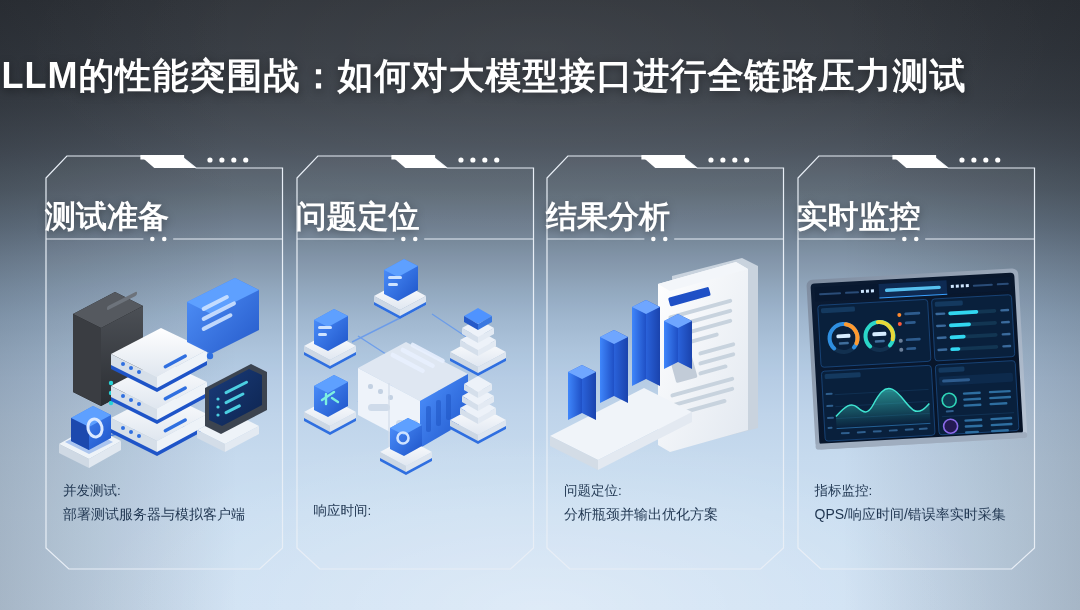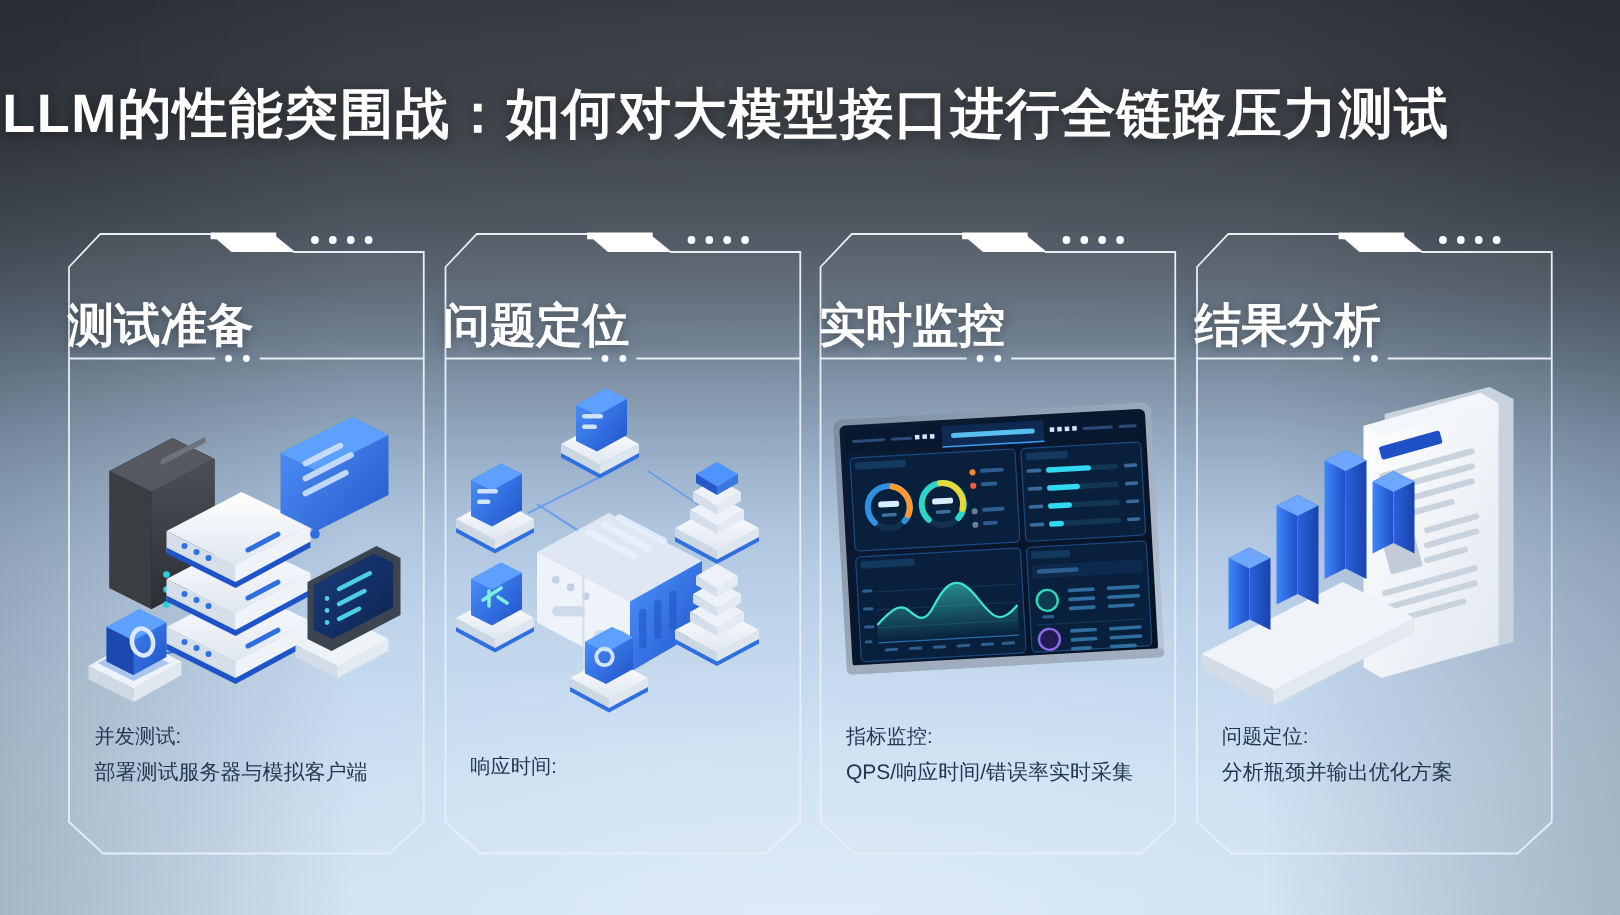--- a/index.html
+++ b/index.html
@@ -387,301 +387,301 @@
         <circle cx="166" cy="8" r="2.6" fill="#ffffff"></circle>
         <circle cx="178" cy="8" r="2.6" fill="#ffffff"></circle>
         <circle cx="190" cy="8" r="2.6" fill="#ffffff"></circle>
         <circle cx="202" cy="8" r="2.6" fill="#ffffff"></circle>
         <line x1="1" y1="87" x2="99" y2="87" stroke="#e8eef6" stroke-width="1.2"></line>
         <circle cx="108" cy="87" r="2.3" fill="#ffffff"></circle>
         <circle cx="120" cy="87" r="2.3" fill="#ffffff"></circle>
         <line x1="129" y1="87" x2="239" y2="87" stroke="#e8eef6" stroke-width="1.2"></line>
       </svg>
     </div>
-    <div class="card-title">实时监控</div>
+    <div class="card-title">结果分析</div>
 
     <div class="art">
       <svg viewBox="0 0 240 230">
         <defs>
-          <linearGradient id="c3bez" x1="0" y1="0" x2="1" y2="1">
-            <stop offset="0" stop-color="#7e8ca0"></stop>
-              <stop offset="1" stop-color="#b9c6d6"></stop>
-          </linearGradient>
-          <linearGradient id="c3scr" x1="0" y1="0" x2="1" y2="1">
-            <stop offset="0" stop-color="#0b1b33"></stop>
-              <stop offset="1" stop-color="#061225"></stop>
-          </linearGradient>
-          <linearGradient id="c3area" x1="0" y1="0" x2="0" y2="1">
-            <stop offset="0" stop-color="#3fe3d0" stop-opacity=".55"></stop>
-            <stop offset="1" stop-color="#3fe3d0" stop-opacity="0"></stop>
+          <linearGradient id="c4barF" x1="0" y1="0" x2="1" y2="0">
+            <stop offset="0" stop-color="#3f86fb"></stop>
+              <stop offset="1" stop-color="#1f50c6"></stop>
+          </linearGradient>
+          <linearGradient id="c4barS" x1="0" y1="0" x2="1" y2="0">
+            <stop offset="0" stop-color="#2a62da"></stop>
+              <stop offset="1" stop-color="#1a43ad"></stop>
+          </linearGradient>
+          <linearGradient id="c4pap" x1="0" y1="0" x2="1" y2="1">
+            <stop offset="0" stop-color="#ffffff"></stop>
+              <stop offset="1" stop-color="#e2e8f0"></stop>
           </linearGradient>
         </defs>
 
-        <g transform="rotate(-3.2 120 110)">
-          <rect x="14" y="22" width="212" height="170" rx="6" fill="url(#c3bez)"></rect>
-          <rect x="18" y="26" width="204" height="162" rx="4" fill="url(#c3scr)"></rect>
-
-          <g>
-            <rect x="22" y="30" width="196" height="14" fill="#081830"></rect>
-            <rect x="86" y="30" width="68" height="14" fill="#0e2a52"></rect>
-            <rect x="92" y="35" width="56" height="3.4" rx="1.7" fill="#5fd0ff" opacity=".9"></rect>
-            <g fill="#2a4c78">
-              <rect x="26" y="36" width="22" height="2" rx="1"></rect>
-              <rect x="52" y="36" width="14" height="2" rx="1"></rect>
-              <rect x="180" y="36" width="20" height="2" rx="1"></rect>
-              <rect x="204" y="36" width="12" height="2" rx="1"></rect>
-            </g>
-            <g fill="#cfe6ff">
-              <rect x="68" y="35" width="3" height="3"></rect>
-                <rect x="73" y="35" width="3" height="3"></rect>
-              <rect x="78" y="35" width="3" height="3"></rect>
-            </g>
-            <g fill="#cfe6ff">
-              <rect x="158" y="35" width="3" height="3"></rect>
-                <rect x="163" y="35" width="3" height="3"></rect>
-              <rect x="168" y="35" width="3" height="3"></rect>
-                <rect x="173" y="35" width="3" height="3"></rect>
-            </g>
-            <line x1="86" y1="44" x2="154" y2="44" stroke="#3aa0ff" stroke-width="1"></line>
-          </g>
-
-          <g>
-            <rect x="24" y="48" width="110" height="62" rx="3" fill="#09203c" stroke="#1b4a82" stroke-width=".8"></rect>
-            <rect x="27" y="51" width="34" height="5" rx="1.5" fill="#14395f"></rect>
-
-            <g transform="translate(48,82)">
-              <circle r="14" fill="none" stroke="#12304f" stroke-width="4"></circle>
-              <path d="M -9.9,9.9 A 14,14 0 1 1 9.9,9.9" fill="none" stroke="#2f8fe0" stroke-width="4" stroke-linecap="round"></path>
-              <path d="M 3,-13.6 A 14,14 0 0 1 12.6,6" fill="none" stroke="#ff9a2e" stroke-width="4" stroke-linecap="round"></path>
-              <rect x="-7" y="-4" width="14" height="4" rx="1.5" fill="#d6ecff"></rect>
-              <rect x="-5" y="4" width="10" height="2.4" rx="1" fill="#3f6e9c"></rect>
-            </g>
-
-            <g transform="translate(84,82)">
-              <circle r="14" fill="none" stroke="#12304f" stroke-width="4"></circle>
-              <path d="M -9.9,9.9 A 14,14 0 1 1 9.9,9.9" fill="none" stroke="#2ad6c8" stroke-width="4" stroke-linecap="round"></path>
-              <path d="M -1,-14 A 14,14 0 0 1 12.9,4" fill="none" stroke="#e8d838" stroke-width="4" stroke-linecap="round"></path>
-              <rect x="-7" y="-4" width="14" height="4" rx="1.5" fill="#d6ecff"></rect>
-              <rect x="-5" y="4" width="10" height="2.4" rx="1" fill="#3f6e9c"></rect>
-            </g>
-
-            <g>
-              <circle cx="105" cy="62" r="2" fill="#ff8a2e"></circle>
-                <rect x="110" cy="0" y="60" width="16" height="2.6" rx="1.3" fill="#2e5c8e"></rect>
-              <circle cx="105" cy="71" r="2" fill="#ff5a3c"></circle>
-                <rect x="110" y="69" width="11" height="2.6" rx="1.3" fill="#2e5c8e"></rect>
-              <circle cx="105" cy="88" r="2" fill="#6a7f9a"></circle>
-                <rect x="110" y="86" width="15" height="2.6" rx="1.3" fill="#2e5c8e"></rect>
-              <circle cx="105" cy="97" r="2" fill="#6a7f9a"></circle>
-                <rect x="110" y="95" width="10" height="2.6" rx="1.3" fill="#2e5c8e"></rect>
-            </g>
-          </g>
-
-          <g>
-            <rect x="138" y="48" width="80" height="62" rx="3" fill="#09203c" stroke="#1b4a82" stroke-width=".8"></rect>
-            <rect x="141" y="51" width="28" height="5" rx="1.5" fill="#14395f"></rect>
-            <g>
-              <rect x="141" y="62" width="10" height="2.4" rx="1.2" fill="#3a6a9c"></rect>
-              <rect x="154" y="61.5" width="48" height="3.6" rx="1.8" fill="#123552"></rect>
-              <rect x="154" y="61.5" width="30" height="3.6" rx="1.8" fill="#32d7f0"></rect>
-              <rect x="206" y="62" width="9" height="2.4" rx="1.2" fill="#3a6a9c"></rect>
-            </g>
-            <g>
-              <rect x="141" y="74" width="10" height="2.4" rx="1.2" fill="#3a6a9c"></rect>
-              <rect x="154" y="73.5" width="48" height="3.6" rx="1.8" fill="#123552"></rect>
-              <rect x="154" y="73.5" width="22" height="3.6" rx="1.8" fill="#32d7f0"></rect>
-              <rect x="206" y="74" width="9" height="2.4" rx="1.2" fill="#3a6a9c"></rect>
-            </g>
-            <g>
-              <rect x="141" y="86" width="10" height="2.4" rx="1.2" fill="#3a6a9c"></rect>
-              <rect x="154" y="85.5" width="48" height="3.6" rx="1.8" fill="#123552"></rect>
-              <rect x="154" y="85.5" width="16" height="3.6" rx="1.8" fill="#32d7f0"></rect>
-              <rect x="206" y="86" width="9" height="2.4" rx="1.2" fill="#3a6a9c"></rect>
-            </g>
-            <g>
-              <rect x="141" y="98" width="10" height="2.4" rx="1.2" fill="#3a6a9c"></rect>
-              <rect x="154" y="97.5" width="48" height="3.6" rx="1.8" fill="#123552"></rect>
-              <rect x="154" y="97.5" width="10" height="3.6" rx="1.8" fill="#32d7f0"></rect>
-              <rect x="206" y="98" width="9" height="2.4" rx="1.2" fill="#3a6a9c"></rect>
-            </g>
-          </g>
-
-          <g>
-            <rect x="24" y="114" width="110" height="70" rx="3" fill="#09203c" stroke="#1b4a82" stroke-width=".8"></rect>
-            <rect x="27" y="117" width="36" height="5" rx="1.5" fill="#14395f"></rect>
-            <g stroke="#143a5e" stroke-width=".6">
-              <line x1="36" y1="138" x2="130" y2="138"></line>
-              <line x1="36" y1="150" x2="130" y2="150"></line>
-              <line x1="36" y1="162" x2="130" y2="162"></line>
-            </g>
-            <g fill="#2f5f8e">
-              <rect x="27" y="136" width="7" height="2" rx="1"></rect>
-              <rect x="27" y="148" width="7" height="2" rx="1"></rect>
-              <rect x="27" y="160" width="7" height="2" rx="1"></rect>
-              <rect x="27" y="170" width="5" height="2" rx="1"></rect>
-            </g>
-            <path d="M36,172 L36,160 C46,150 52,146 58,152 C64,158 68,160 74,150
-                     C80,140 86,132 94,136 C102,140 106,152 114,158 C120,162 126,156 130,152 L130,172 Z" fill="url(#c3area)"></path>
-            <path d="M36,160 C46,150 52,146 58,152 C64,158 68,160 74,150
-                     C80,140 86,132 94,136 C102,140 106,152 114,158 C120,162 126,156 130,152" fill="none" stroke="#3fe3d0" stroke-width="1.5"></path>
-            <line x1="36" y1="172" x2="130" y2="172" stroke="#2a6fa8" stroke-width=".8"></line>
-            <g fill="#2f5f8e">
-              <rect x="40" y="176" width="9" height="2" rx="1"></rect>
-                <rect x="56" y="176" width="9" height="2" rx="1"></rect>
-              <rect x="72" y="176" width="9" height="2" rx="1"></rect>
-                <rect x="88" y="176" width="9" height="2" rx="1"></rect>
-              <rect x="104" y="176" width="9" height="2" rx="1"></rect>
-                <rect x="118" y="176" width="9" height="2" rx="1"></rect>
-            </g>
-          </g>
-
-          <g>
-            <rect x="138" y="114" width="80" height="70" rx="3" fill="#09203c" stroke="#1b4a82" stroke-width=".8"></rect>
-            <rect x="141" y="117" width="26" height="5" rx="1.5" fill="#14395f"></rect>
-            <rect x="141" y="126" width="74" height="9" rx="2" fill="#0d2a4c"></rect>
-            <rect x="144" y="129" width="28" height="3" rx="1.5" fill="#2e5c8e"></rect>
-
-            <g>
-              <circle cx="150" cy="150" r="7" fill="#0f3a52" stroke="#2fd6b8" stroke-width="1.6"></circle>
-              <rect x="146" y="160" width="8" height="2" rx="1" fill="#2f5f8e"></rect>
-              <g fill="#2e6ea0">
-                <rect x="164" y="143" width="18" height="2.4" rx="1.2"></rect>
-                  <rect x="164" y="149" width="18" height="2.4" rx="1.2"></rect>
-                <rect x="164" y="155" width="18" height="2.4" rx="1.2"></rect>
-              </g>
-              <g fill="#2e6ea0">
-                <rect x="190" y="143" width="22" height="2.4" rx="1.2"></rect>
-                  <rect x="190" y="149" width="22" height="2.4" rx="1.2"></rect>
-                <rect x="190" y="155" width="18" height="2.4" rx="1.2"></rect>
-              </g>
-            </g>
-            <line x1="142" y1="166" x2="214" y2="166" stroke="#143a5e" stroke-width=".7"></line>
-
-            <g>
-              <circle cx="150" cy="176" r="7" fill="#241a52" stroke="#8b6ae8" stroke-width="1.6"></circle>
-              <g fill="#2e6ea0">
-                <rect x="164" y="170" width="18" height="2.4" rx="1.2"></rect>
-                  <rect x="164" y="176" width="18" height="2.4" rx="1.2"></rect>
-                <rect x="164" y="182" width="14" height="2.4" rx="1.2"></rect>
-              </g>
-              <g fill="#2e6ea0">
-                <rect x="190" y="170" width="22" height="2.4" rx="1.2"></rect>
-                  <rect x="190" y="176" width="22" height="2.4" rx="1.2"></rect>
-                <rect x="190" y="182" width="18" height="2.4" rx="1.2"></rect>
-              </g>
-            </g>
-          </g>
-
-          <rect x="14" y="186" width="212" height="6" rx="3" fill="#9fadbf"></rect>
+        <g>
+          <path d="M126,24 L196,6 L212,14 L212,176 L142,194 L126,186 Z" fill="#c9d3de"></path>
+        </g>
+
+        <g>
+          <path d="M112,32 L190,10 L202,17 L202,178 L124,200 L112,193 Z" fill="url(#c4pap)"></path>
+          <path d="M112,32 L190,10 L202,17 L124,39 Z" fill="#f3f6fa"></path>
+
+          <rect x="122" y="46" width="42" height="9" rx="1.5" fill="#1f50c6" transform="rotate(-15.5 122 46)"></rect>
+
+          <g fill="#c8d3de">
+            <rect x="122" y="64" width="66" height="4" rx="2" transform="rotate(-15.5 122 64)"></rect>
+            <rect x="122" y="74" width="66" height="4" rx="2" transform="rotate(-15.5 122 74)"></rect>
+            <rect x="122" y="84" width="66" height="4" rx="2" transform="rotate(-15.5 122 84)"></rect>
+            <rect x="122" y="94" width="52" height="4" rx="2" transform="rotate(-15.5 122 94)"></rect>
+          </g>
+
+          <rect x="124" y="108" width="22" height="24" rx="1.5" fill="#c2ccd8" transform="rotate(-15.5 124 108)"></rect>
+          <g fill="#c8d3de">
+            <rect x="152" y="100" width="38" height="4" rx="2" transform="rotate(-15.5 152 100)"></rect>
+            <rect x="152" y="110" width="38" height="4" rx="2" transform="rotate(-15.5 152 110)"></rect>
+            <rect x="152" y="120" width="30" height="4" rx="2" transform="rotate(-15.5 152 120)"></rect>
+          </g>
+          <g fill="#c8d3de">
+            <rect x="124" y="142" width="66" height="4" rx="2" transform="rotate(-15.5 124 142)"></rect>
+            <rect x="124" y="152" width="66" height="4" rx="2" transform="rotate(-15.5 124 152)"></rect>
+            <rect x="124" y="162" width="58" height="4" rx="2" transform="rotate(-15.5 124 162)"></rect>
+          </g>
+        </g>
+
+        <g>
+          <path d="M4,184 L98,136 L146,160 L52,208 Z" fill="#f0f4f9"></path>
+          <path d="M4,184 L52,208 L52,218 L4,194 Z" fill="#d3dce6"></path>
+          <path d="M52,208 L146,160 L146,170 L52,218 Z" fill="#e3e9f1"></path>
+        </g>
+
+        <g>
+          <path d="M22,168 L36,161 L36,113 L22,120 Z" fill="url(#c4barF)"></path>
+          <path d="M36,161 L50,168 L50,120 L36,113 Z" fill="url(#c4barS)"></path>
+          <path d="M22,120 L36,113 L50,120 L36,127 Z" fill="#6fa6ff"></path>
+        </g>
+
+        <g>
+          <path d="M54,151 L68,144 L68,78 L54,85 Z" fill="url(#c4barF)"></path>
+          <path d="M68,144 L82,151 L82,85 L68,78 Z" fill="url(#c4barS)"></path>
+          <path d="M54,85 L68,78 L82,85 L68,92 Z" fill="#6fa6ff"></path>
+        </g>
+
+        <g>
+          <path d="M86,134 L100,127 L100,48 L86,55 Z" fill="url(#c4barF)"></path>
+          <path d="M100,127 L114,134 L114,55 L100,48 Z" fill="url(#c4barS)"></path>
+          <path d="M86,55 L100,48 L114,55 L100,62 Z" fill="#6fa6ff"></path>
+        </g>
+
+        <g>
+          <path d="M118,117 L132,110 L132,62 L118,69 Z" fill="url(#c4barF)"></path>
+          <path d="M132,110 L146,117 L146,69 L132,62 Z" fill="url(#c4barS)"></path>
+          <path d="M118,69 L132,62 L146,69 L132,76 Z" fill="#6fa6ff"></path>
         </g>
       </svg>
     </div>
 
     <div class="caption">
-      <div class="cap-label">指标监控:</div>
-      <div class="cap-text">QPS/响应时间/错误率实时采集</div>
+      <div class="cap-label">问题定位:</div>
+      <div class="cap-text">分析瓶颈并输出优化方案</div>
     </div>
   </div>
 
   <div class="card">
     <div class="card-frame">
       <svg viewBox="0 0 240 420" preserveAspectRatio="none">
         <path d="M1,26 L22,4 L137,4 L152,16 L239,16 L239,396 L216,417 L24,417 L1,396 Z" fill="rgba(255,255,255,0.035)" stroke="#e8eef6" stroke-width="1.2"></path>
         <path d="M96,4 L137,4 L152,16 L110,16 Z" fill="#ffffff"></path>
         <rect x="96" y="3" width="44" height="4.5" fill="#ffffff"></rect>
         <circle cx="166" cy="8" r="2.6" fill="#ffffff"></circle>
         <circle cx="178" cy="8" r="2.6" fill="#ffffff"></circle>
         <circle cx="190" cy="8" r="2.6" fill="#ffffff"></circle>
         <circle cx="202" cy="8" r="2.6" fill="#ffffff"></circle>
         <line x1="1" y1="87" x2="99" y2="87" stroke="#e8eef6" stroke-width="1.2"></line>
         <circle cx="108" cy="87" r="2.3" fill="#ffffff"></circle>
         <circle cx="120" cy="87" r="2.3" fill="#ffffff"></circle>
         <line x1="129" y1="87" x2="239" y2="87" stroke="#e8eef6" stroke-width="1.2"></line>
       </svg>
     </div>
-    <div class="card-title">结果分析</div>
+    <div class="card-title">实时监控</div>
 
     <div class="art">
       <svg viewBox="0 0 240 230">
         <defs>
-          <linearGradient id="c4barF" x1="0" y1="0" x2="1" y2="0">
-            <stop offset="0" stop-color="#3f86fb"></stop>
-              <stop offset="1" stop-color="#1f50c6"></stop>
-          </linearGradient>
-          <linearGradient id="c4barS" x1="0" y1="0" x2="1" y2="0">
-            <stop offset="0" stop-color="#2a62da"></stop>
-              <stop offset="1" stop-color="#1a43ad"></stop>
-          </linearGradient>
-          <linearGradient id="c4pap" x1="0" y1="0" x2="1" y2="1">
-            <stop offset="0" stop-color="#ffffff"></stop>
-              <stop offset="1" stop-color="#e2e8f0"></stop>
+          <linearGradient id="c3bez" x1="0" y1="0" x2="1" y2="1">
+            <stop offset="0" stop-color="#7e8ca0"></stop>
+              <stop offset="1" stop-color="#b9c6d6"></stop>
+          </linearGradient>
+          <linearGradient id="c3scr" x1="0" y1="0" x2="1" y2="1">
+            <stop offset="0" stop-color="#0b1b33"></stop>
+              <stop offset="1" stop-color="#061225"></stop>
+          </linearGradient>
+          <linearGradient id="c3area" x1="0" y1="0" x2="0" y2="1">
+            <stop offset="0" stop-color="#3fe3d0" stop-opacity=".55"></stop>
+            <stop offset="1" stop-color="#3fe3d0" stop-opacity="0"></stop>
           </linearGradient>
         </defs>
 
-        <g>
-          <path d="M126,24 L196,6 L212,14 L212,176 L142,194 L126,186 Z" fill="#c9d3de"></path>
-        </g>
-
-        <g>
-          <path d="M112,32 L190,10 L202,17 L202,178 L124,200 L112,193 Z" fill="url(#c4pap)"></path>
-          <path d="M112,32 L190,10 L202,17 L124,39 Z" fill="#f3f6fa"></path>
-
-          <rect x="122" y="46" width="42" height="9" rx="1.5" fill="#1f50c6" transform="rotate(-15.5 122 46)"></rect>
-
-          <g fill="#c8d3de">
-            <rect x="122" y="64" width="66" height="4" rx="2" transform="rotate(-15.5 122 64)"></rect>
-            <rect x="122" y="74" width="66" height="4" rx="2" transform="rotate(-15.5 122 74)"></rect>
-            <rect x="122" y="84" width="66" height="4" rx="2" transform="rotate(-15.5 122 84)"></rect>
-            <rect x="122" y="94" width="52" height="4" rx="2" transform="rotate(-15.5 122 94)"></rect>
-          </g>
-
-          <rect x="124" y="108" width="22" height="24" rx="1.5" fill="#c2ccd8" transform="rotate(-15.5 124 108)"></rect>
-          <g fill="#c8d3de">
-            <rect x="152" y="100" width="38" height="4" rx="2" transform="rotate(-15.5 152 100)"></rect>
-            <rect x="152" y="110" width="38" height="4" rx="2" transform="rotate(-15.5 152 110)"></rect>
-            <rect x="152" y="120" width="30" height="4" rx="2" transform="rotate(-15.5 152 120)"></rect>
-          </g>
-          <g fill="#c8d3de">
-            <rect x="124" y="142" width="66" height="4" rx="2" transform="rotate(-15.5 124 142)"></rect>
-            <rect x="124" y="152" width="66" height="4" rx="2" transform="rotate(-15.5 124 152)"></rect>
-            <rect x="124" y="162" width="58" height="4" rx="2" transform="rotate(-15.5 124 162)"></rect>
-          </g>
-        </g>
-
-        <g>
-          <path d="M4,184 L98,136 L146,160 L52,208 Z" fill="#f0f4f9"></path>
-          <path d="M4,184 L52,208 L52,218 L4,194 Z" fill="#d3dce6"></path>
-          <path d="M52,208 L146,160 L146,170 L52,218 Z" fill="#e3e9f1"></path>
-        </g>
-
-        <g>
-          <path d="M22,168 L36,161 L36,113 L22,120 Z" fill="url(#c4barF)"></path>
-          <path d="M36,161 L50,168 L50,120 L36,113 Z" fill="url(#c4barS)"></path>
-          <path d="M22,120 L36,113 L50,120 L36,127 Z" fill="#6fa6ff"></path>
-        </g>
-
-        <g>
-          <path d="M54,151 L68,144 L68,78 L54,85 Z" fill="url(#c4barF)"></path>
-          <path d="M68,144 L82,151 L82,85 L68,78 Z" fill="url(#c4barS)"></path>
-          <path d="M54,85 L68,78 L82,85 L68,92 Z" fill="#6fa6ff"></path>
-        </g>
-
-        <g>
-          <path d="M86,134 L100,127 L100,48 L86,55 Z" fill="url(#c4barF)"></path>
-          <path d="M100,127 L114,134 L114,55 L100,48 Z" fill="url(#c4barS)"></path>
-          <path d="M86,55 L100,48 L114,55 L100,62 Z" fill="#6fa6ff"></path>
-        </g>
-
-        <g>
-          <path d="M118,117 L132,110 L132,62 L118,69 Z" fill="url(#c4barF)"></path>
-          <path d="M132,110 L146,117 L146,69 L132,62 Z" fill="url(#c4barS)"></path>
-          <path d="M118,69 L132,62 L146,69 L132,76 Z" fill="#6fa6ff"></path>
+        <g transform="rotate(-3.2 120 110)">
+          <rect x="14" y="22" width="212" height="170" rx="6" fill="url(#c3bez)"></rect>
+          <rect x="18" y="26" width="204" height="162" rx="4" fill="url(#c3scr)"></rect>
+
+          <g>
+            <rect x="22" y="30" width="196" height="14" fill="#081830"></rect>
+            <rect x="86" y="30" width="68" height="14" fill="#0e2a52"></rect>
+            <rect x="92" y="35" width="56" height="3.4" rx="1.7" fill="#5fd0ff" opacity=".9"></rect>
+            <g fill="#2a4c78">
+              <rect x="26" y="36" width="22" height="2" rx="1"></rect>
+              <rect x="52" y="36" width="14" height="2" rx="1"></rect>
+              <rect x="180" y="36" width="20" height="2" rx="1"></rect>
+              <rect x="204" y="36" width="12" height="2" rx="1"></rect>
+            </g>
+            <g fill="#cfe6ff">
+              <rect x="68" y="35" width="3" height="3"></rect>
+                <rect x="73" y="35" width="3" height="3"></rect>
+              <rect x="78" y="35" width="3" height="3"></rect>
+            </g>
+            <g fill="#cfe6ff">
+              <rect x="158" y="35" width="3" height="3"></rect>
+                <rect x="163" y="35" width="3" height="3"></rect>
+              <rect x="168" y="35" width="3" height="3"></rect>
+                <rect x="173" y="35" width="3" height="3"></rect>
+            </g>
+            <line x1="86" y1="44" x2="154" y2="44" stroke="#3aa0ff" stroke-width="1"></line>
+          </g>
+
+          <g>
+            <rect x="24" y="48" width="110" height="62" rx="3" fill="#09203c" stroke="#1b4a82" stroke-width=".8"></rect>
+            <rect x="27" y="51" width="34" height="5" rx="1.5" fill="#14395f"></rect>
+
+            <g transform="translate(48,82)">
+              <circle r="14" fill="none" stroke="#12304f" stroke-width="4"></circle>
+              <path d="M -9.9,9.9 A 14,14 0 1 1 9.9,9.9" fill="none" stroke="#2f8fe0" stroke-width="4" stroke-linecap="round"></path>
+              <path d="M 3,-13.6 A 14,14 0 0 1 12.6,6" fill="none" stroke="#ff9a2e" stroke-width="4" stroke-linecap="round"></path>
+              <rect x="-7" y="-4" width="14" height="4" rx="1.5" fill="#d6ecff"></rect>
+              <rect x="-5" y="4" width="10" height="2.4" rx="1" fill="#3f6e9c"></rect>
+            </g>
+
+            <g transform="translate(84,82)">
+              <circle r="14" fill="none" stroke="#12304f" stroke-width="4"></circle>
+              <path d="M -9.9,9.9 A 14,14 0 1 1 9.9,9.9" fill="none" stroke="#2ad6c8" stroke-width="4" stroke-linecap="round"></path>
+              <path d="M -1,-14 A 14,14 0 0 1 12.9,4" fill="none" stroke="#e8d838" stroke-width="4" stroke-linecap="round"></path>
+              <rect x="-7" y="-4" width="14" height="4" rx="1.5" fill="#d6ecff"></rect>
+              <rect x="-5" y="4" width="10" height="2.4" rx="1" fill="#3f6e9c"></rect>
+            </g>
+
+            <g>
+              <circle cx="105" cy="62" r="2" fill="#ff8a2e"></circle>
+                <rect x="110" cy="0" y="60" width="16" height="2.6" rx="1.3" fill="#2e5c8e"></rect>
+              <circle cx="105" cy="71" r="2" fill="#ff5a3c"></circle>
+                <rect x="110" y="69" width="11" height="2.6" rx="1.3" fill="#2e5c8e"></rect>
+              <circle cx="105" cy="88" r="2" fill="#6a7f9a"></circle>
+                <rect x="110" y="86" width="15" height="2.6" rx="1.3" fill="#2e5c8e"></rect>
+              <circle cx="105" cy="97" r="2" fill="#6a7f9a"></circle>
+                <rect x="110" y="95" width="10" height="2.6" rx="1.3" fill="#2e5c8e"></rect>
+            </g>
+          </g>
+
+          <g>
+            <rect x="138" y="48" width="80" height="62" rx="3" fill="#09203c" stroke="#1b4a82" stroke-width=".8"></rect>
+            <rect x="141" y="51" width="28" height="5" rx="1.5" fill="#14395f"></rect>
+            <g>
+              <rect x="141" y="62" width="10" height="2.4" rx="1.2" fill="#3a6a9c"></rect>
+              <rect x="154" y="61.5" width="48" height="3.6" rx="1.8" fill="#123552"></rect>
+              <rect x="154" y="61.5" width="30" height="3.6" rx="1.8" fill="#32d7f0"></rect>
+              <rect x="206" y="62" width="9" height="2.4" rx="1.2" fill="#3a6a9c"></rect>
+            </g>
+            <g>
+              <rect x="141" y="74" width="10" height="2.4" rx="1.2" fill="#3a6a9c"></rect>
+              <rect x="154" y="73.5" width="48" height="3.6" rx="1.8" fill="#123552"></rect>
+              <rect x="154" y="73.5" width="22" height="3.6" rx="1.8" fill="#32d7f0"></rect>
+              <rect x="206" y="74" width="9" height="2.4" rx="1.2" fill="#3a6a9c"></rect>
+            </g>
+            <g>
+              <rect x="141" y="86" width="10" height="2.4" rx="1.2" fill="#3a6a9c"></rect>
+              <rect x="154" y="85.5" width="48" height="3.6" rx="1.8" fill="#123552"></rect>
+              <rect x="154" y="85.5" width="16" height="3.6" rx="1.8" fill="#32d7f0"></rect>
+              <rect x="206" y="86" width="9" height="2.4" rx="1.2" fill="#3a6a9c"></rect>
+            </g>
+            <g>
+              <rect x="141" y="98" width="10" height="2.4" rx="1.2" fill="#3a6a9c"></rect>
+              <rect x="154" y="97.5" width="48" height="3.6" rx="1.8" fill="#123552"></rect>
+              <rect x="154" y="97.5" width="10" height="3.6" rx="1.8" fill="#32d7f0"></rect>
+              <rect x="206" y="98" width="9" height="2.4" rx="1.2" fill="#3a6a9c"></rect>
+            </g>
+          </g>
+
+          <g>
+            <rect x="24" y="114" width="110" height="70" rx="3" fill="#09203c" stroke="#1b4a82" stroke-width=".8"></rect>
+            <rect x="27" y="117" width="36" height="5" rx="1.5" fill="#14395f"></rect>
+            <g stroke="#143a5e" stroke-width=".6">
+              <line x1="36" y1="138" x2="130" y2="138"></line>
+              <line x1="36" y1="150" x2="130" y2="150"></line>
+              <line x1="36" y1="162" x2="130" y2="162"></line>
+            </g>
+            <g fill="#2f5f8e">
+              <rect x="27" y="136" width="7" height="2" rx="1"></rect>
+              <rect x="27" y="148" width="7" height="2" rx="1"></rect>
+              <rect x="27" y="160" width="7" height="2" rx="1"></rect>
+              <rect x="27" y="170" width="5" height="2" rx="1"></rect>
+            </g>
+            <path d="M36,172 L36,160 C46,150 52,146 58,152 C64,158 68,160 74,150
+                     C80,140 86,132 94,136 C102,140 106,152 114,158 C120,162 126,156 130,152 L130,172 Z" fill="url(#c3area)"></path>
+            <path d="M36,160 C46,150 52,146 58,152 C64,158 68,160 74,150
+                     C80,140 86,132 94,136 C102,140 106,152 114,158 C120,162 126,156 130,152" fill="none" stroke="#3fe3d0" stroke-width="1.5"></path>
+            <line x1="36" y1="172" x2="130" y2="172" stroke="#2a6fa8" stroke-width=".8"></line>
+            <g fill="#2f5f8e">
+              <rect x="40" y="176" width="9" height="2" rx="1"></rect>
+                <rect x="56" y="176" width="9" height="2" rx="1"></rect>
+              <rect x="72" y="176" width="9" height="2" rx="1"></rect>
+                <rect x="88" y="176" width="9" height="2" rx="1"></rect>
+              <rect x="104" y="176" width="9" height="2" rx="1"></rect>
+                <rect x="118" y="176" width="9" height="2" rx="1"></rect>
+            </g>
+          </g>
+
+          <g>
+            <rect x="138" y="114" width="80" height="70" rx="3" fill="#09203c" stroke="#1b4a82" stroke-width=".8"></rect>
+            <rect x="141" y="117" width="26" height="5" rx="1.5" fill="#14395f"></rect>
+            <rect x="141" y="126" width="74" height="9" rx="2" fill="#0d2a4c"></rect>
+            <rect x="144" y="129" width="28" height="3" rx="1.5" fill="#2e5c8e"></rect>
+
+            <g>
+              <circle cx="150" cy="150" r="7" fill="#0f3a52" stroke="#2fd6b8" stroke-width="1.6"></circle>
+              <rect x="146" y="160" width="8" height="2" rx="1" fill="#2f5f8e"></rect>
+              <g fill="#2e6ea0">
+                <rect x="164" y="143" width="18" height="2.4" rx="1.2"></rect>
+                  <rect x="164" y="149" width="18" height="2.4" rx="1.2"></rect>
+                <rect x="164" y="155" width="18" height="2.4" rx="1.2"></rect>
+              </g>
+              <g fill="#2e6ea0">
+                <rect x="190" y="143" width="22" height="2.4" rx="1.2"></rect>
+                  <rect x="190" y="149" width="22" height="2.4" rx="1.2"></rect>
+                <rect x="190" y="155" width="18" height="2.4" rx="1.2"></rect>
+              </g>
+            </g>
+            <line x1="142" y1="166" x2="214" y2="166" stroke="#143a5e" stroke-width=".7"></line>
+
+            <g>
+              <circle cx="150" cy="176" r="7" fill="#241a52" stroke="#8b6ae8" stroke-width="1.6"></circle>
+              <g fill="#2e6ea0">
+                <rect x="164" y="170" width="18" height="2.4" rx="1.2"></rect>
+                  <rect x="164" y="176" width="18" height="2.4" rx="1.2"></rect>
+                <rect x="164" y="182" width="14" height="2.4" rx="1.2"></rect>
+              </g>
+              <g fill="#2e6ea0">
+                <rect x="190" y="170" width="22" height="2.4" rx="1.2"></rect>
+                  <rect x="190" y="176" width="22" height="2.4" rx="1.2"></rect>
+                <rect x="190" y="182" width="18" height="2.4" rx="1.2"></rect>
+              </g>
+            </g>
+          </g>
+
+          <rect x="14" y="186" width="212" height="6" rx="3" fill="#9fadbf"></rect>
         </g>
       </svg>
     </div>
 
     <div class="caption">
-      <div class="cap-label">问题定位:</div>
-      <div class="cap-text">分析瓶颈并输出优化方案</div>
+      <div class="cap-label">指标监控:</div>
+      <div class="cap-text">QPS/响应时间/错误率实时采集</div>
     </div>
   </div>
 
 </div>
 
 </body></html>

